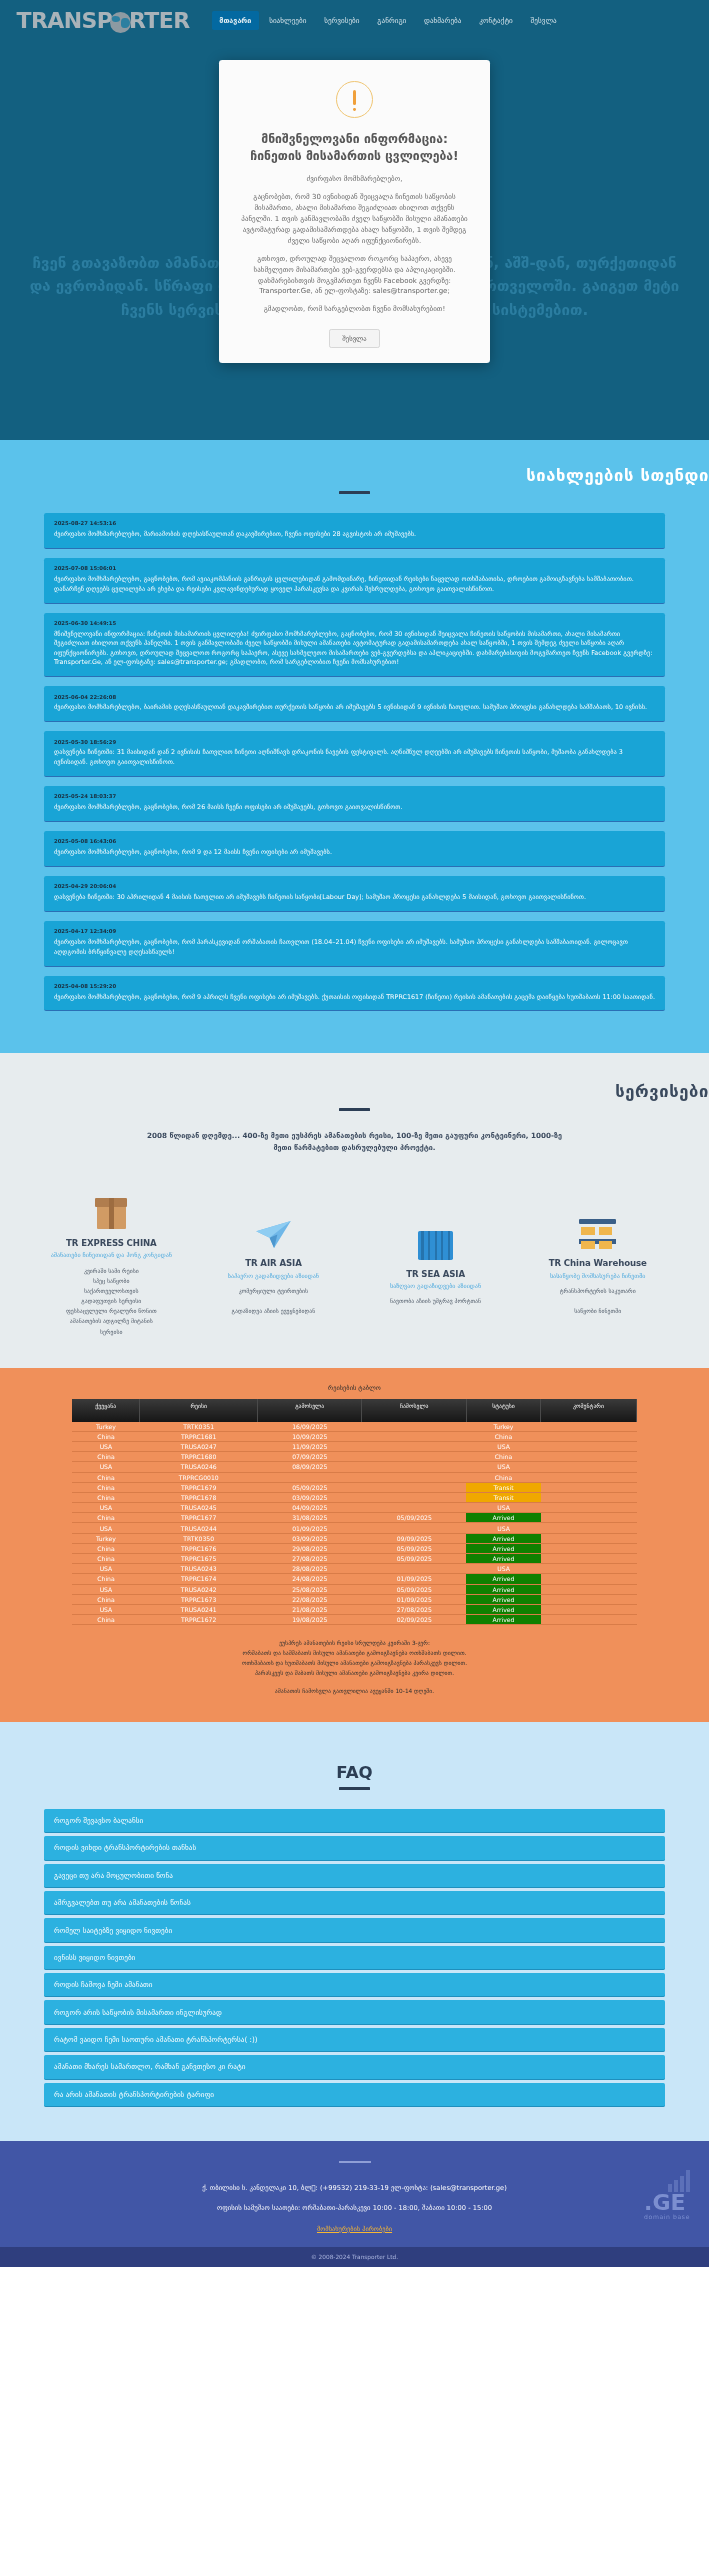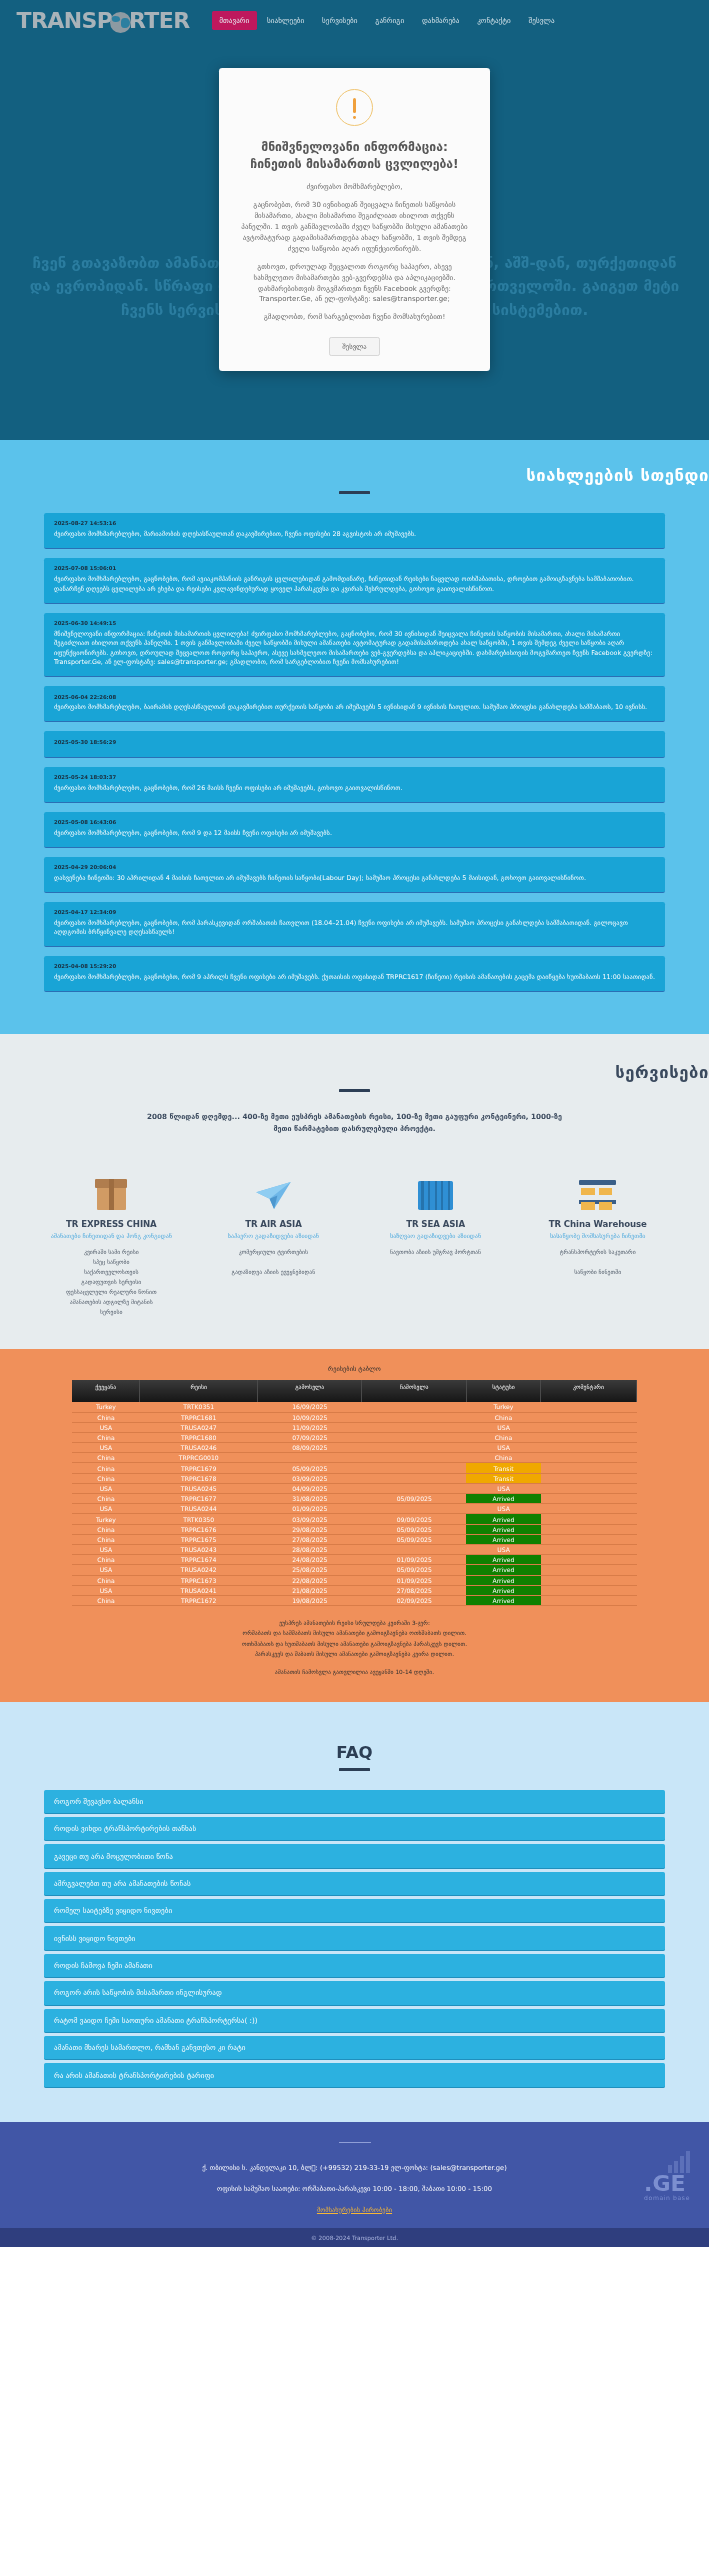--- a/index.html
+++ b/index.html
@@ -62,23 +62,24 @@
     align-items: center;
   }
   .nav-item {
     color: #d5e3e9;
     font-size: 7.2px;
     padding: 5px 7.8px;
     cursor: pointer;
     white-space: nowrap;
   }
   .nav-item.active {
-    background: #be185d;
+    background: #0369a1;
     border-radius: 1.7px;
     color: #e8f2f6;
+    font-weight: bold;
   }
 
   
   .hero {
     background: #136080;
     position: relative;
     min-height: 399px;
     overflow: hidden;
   }
   .hero-bg-text {
@@ -90,21 +91,21 @@
     font-size: 15px;
     line-height: 1.55;
     padding: 0 22px;
     font-weight: bold;
     z-index: 1;
   }
   .modal {
     position: relative;
     z-index: 5;
     width: 271px;
-    margin: 16px auto;
+    margin: 8px auto;
     top: 11px;
     background: #fbfbfb;
     border-radius: 3.3px;
     padding: 19px 19px 15.5px;
     text-align: center;
     box-shadow: 0 2.2px 13.3px rgba(0,0,0,.3);
   }
   .warn-icon {
     width: 37px; height: 37px;
     border: 1.7px solid #f0c674;
@@ -209,20 +210,21 @@
     line-height: 1.65;
     font-weight: bold;
     max-width: 421px;
     margin: 0 auto 24.4px;
   }
   .svc-grid {
     display: flex;
     width: 643px;
     margin: 0 auto;
     gap: 5.5px;
+    align-items: center;
   }
   .svc-col {
     flex: 1;
     text-align: center;
     padding: 0 5.5px;
   }
   .svc-icon { height: 51px; margin-bottom: 9px; display:flex; align-items:flex-end; justify-content:center;}
   .svc-name {
     font-size: 8.6px;
     font-weight: bold;
@@ -424,20 +426,21 @@
       <div class="news-item">
         <div class="news-date">2025-06-30 14:49:15</div>
         <div class="news-text">მნიშვნელოვანი ინფორმაცია: ჩინეთის მისამართის ცვლილება! ძვირფასო მომხმარებლებო, გაცნობებთ, რომ 30 ივნისიდან შეიცვალა ჩინეთის საწყობის მისამართი, ახალი მისამართი შეგიძლიათ იხილოთ თქვენს პანელში. 1 თვის განმავლობაში ძველ საწყობში მისული ამანათები ავტომატურად გადამისამართდება ახალ საწყობში, 1 თვის შემდეგ ძველი საწყობი აღარ იფუნქციონირებს. გთხოვთ, დროულად შეცვალოთ როგორც საჰაერო, ასევე სახმელეთო მისამართები ვებ-გვერდებსა და აპლიკაციებში. დახმარებისთვის მოგვმართეთ ჩვენს Facebook გვერდზე: Transporter.Ge, ან ელ-ფოსტაზე: sales@transporter.ge; გმადლობთ, რომ სარგებლობით ჩვენი მომსახურებით!</div>
       </div>
       <div class="news-item">
         <div class="news-date">2025-06-04 22:26:08</div>
         <div class="news-text">ძვირფასო მომხმარებლებო, ბაირამის დღესასწაულთან დაკავშირებით თურქეთის საწყობი არ იმუშავებს 5 ივნისიდან 9 ივნისის ჩათვლით. სამუშაო პროცესი განახლდება სამშაბათს, 10 ივნისს.</div>
       </div>
       <div class="news-item">
         <div class="news-date">2025-05-30 18:56:29</div>
+        <div class="news-text">დასვენება ჩინეთში: 31 მაისიდან დან 2 ივნისის ჩათვლით ჩინეთი აღნიშნავს დრაკონის ნავების ფესტივალს. აღნიშნულ დღეებში არ იმუშავებს ჩინეთის საწყობი, მუშაობა განახლდება 3 ივნისიდან. გთხოვთ გაითვალისწინოთ.</div>
       </div>
       <div class="news-item">
         <div class="news-date">2025-05-24 18:03:37</div>
         <div class="news-text">ძვირფასო მომხმარებლებო, გაცნობებთ, რომ 26 მაისს ჩვენი ოფისები არ იმუშავებს, გთხოვთ გაითვალისწინოთ.</div>
       </div>
       <div class="news-item">
         <div class="news-date">2025-05-08 16:43:06</div>
         <div class="news-text">ძვირფასო მომხმარებლებო, გაცნობებთ, რომ 9 და 12 მაისს ჩვენი ოფისები არ იმუშავებს.</div>
       </div>
       <div class="news-item">

